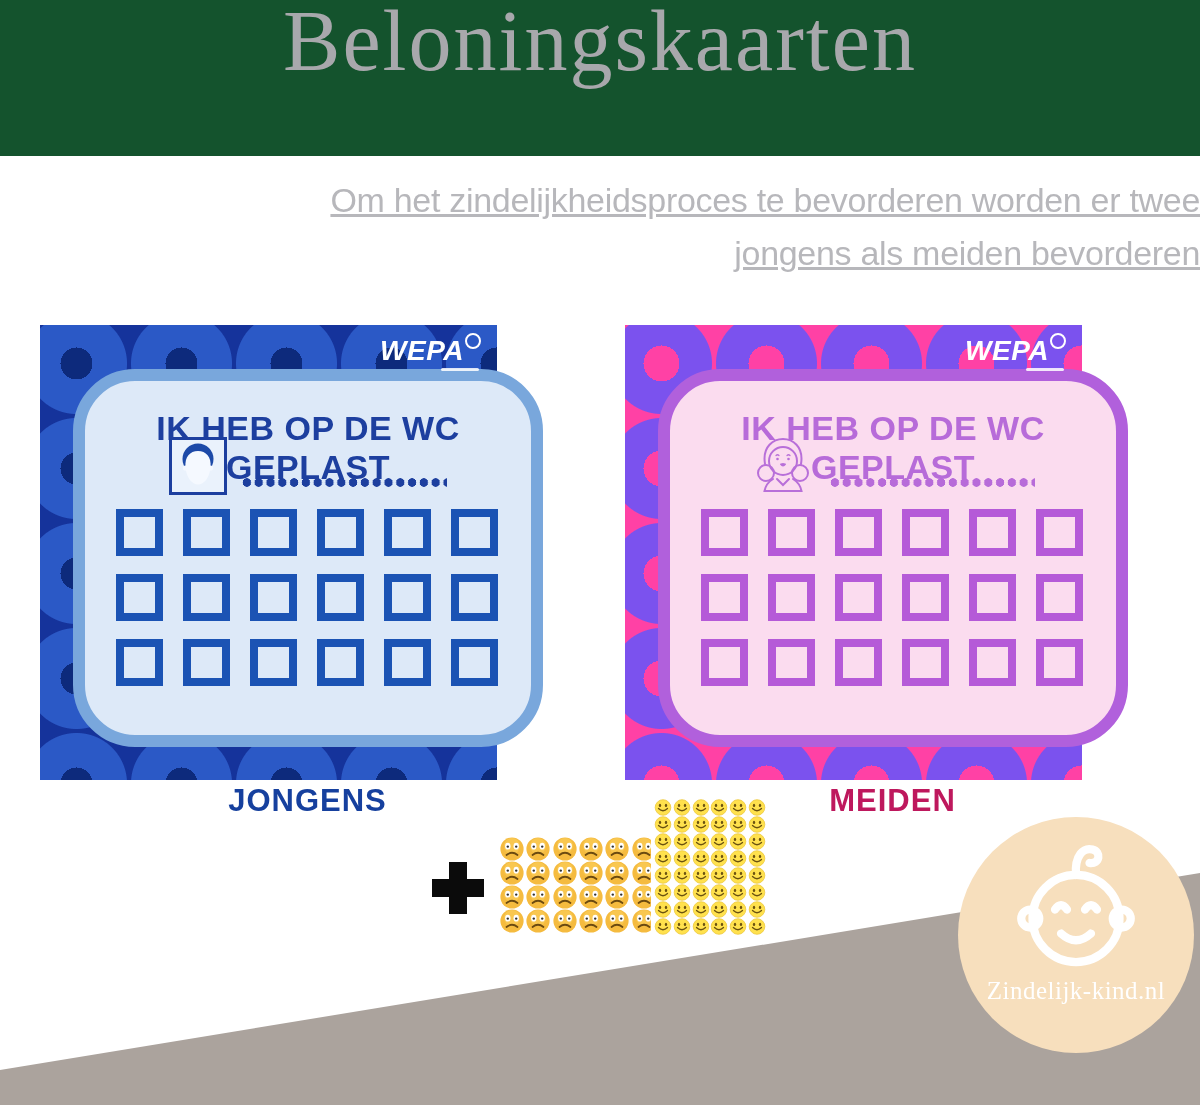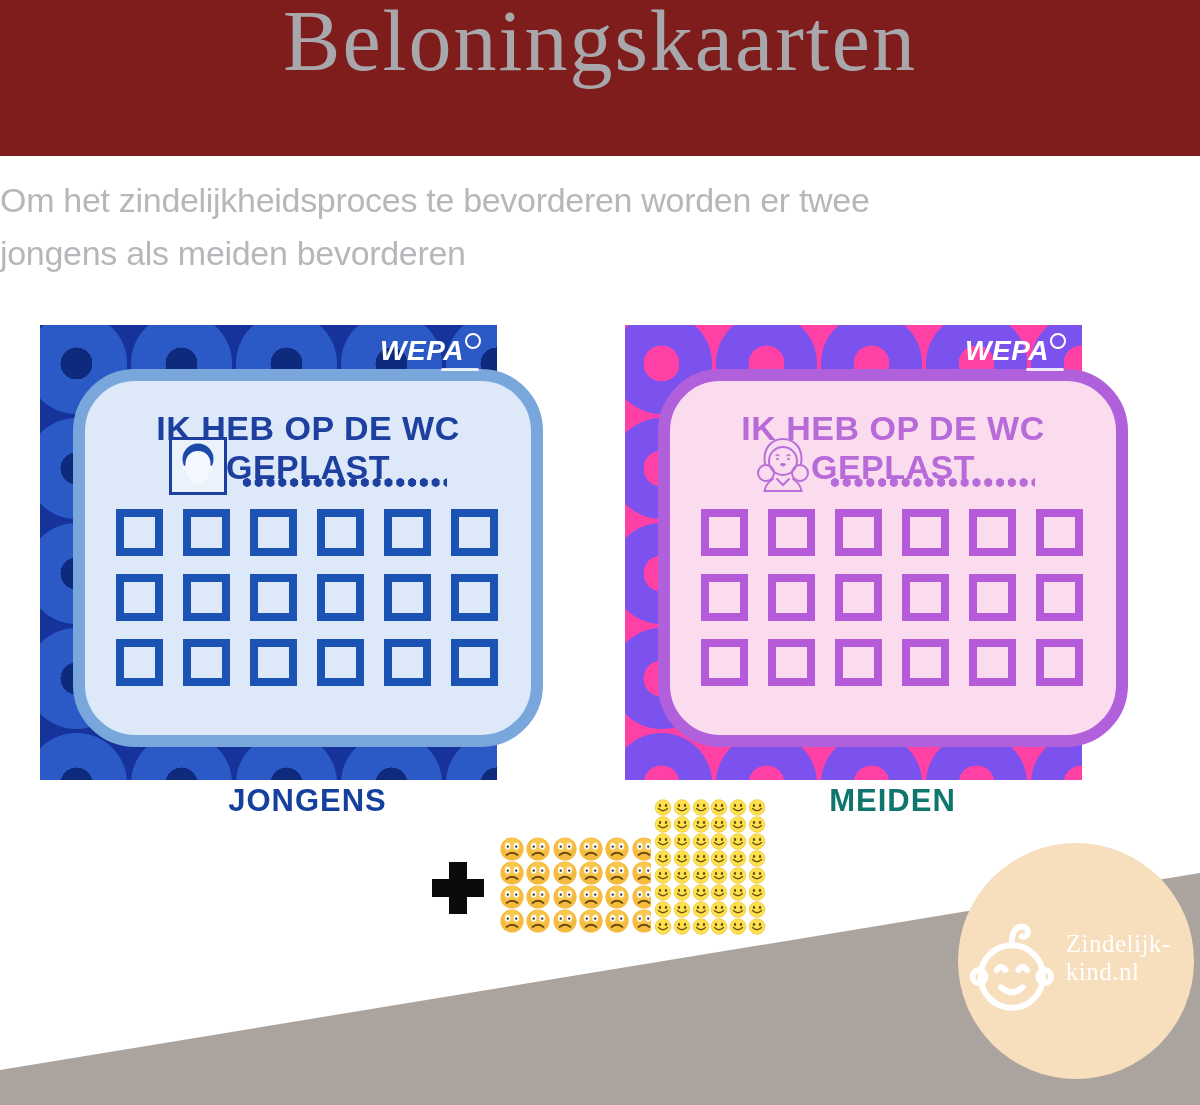--- a/index.html
+++ b/index.html
@@ -3,26 +3,26 @@
 <meta charset="utf-8">
 <title>Beloningskaarten</title>
 <style>
   html,body{margin:0;padding:0;}
   body{
     width:1200px;height:1105px;position:relative;overflow:hidden;
     background:#ffffff;font-family:"Liberation Sans",sans-serif;
   }
   
   .banner{position:absolute;left:0;top:0;width:1200px;height:156px;
-    background:#7f1d1d;display:flex;justify-content:center;align-items:flex-start;}
+    background:#14532d;display:flex;justify-content:center;align-items:flex-start;}
   .banner h1{margin:0;margin-top:-4px;font-family:"Liberation Serif",serif;
     font-weight:400;font-size:86px;line-height:1.05;color:#a8a8ac;letter-spacing:2px;}
   
-  .intro{position:absolute;left:0;top:174px;width:1200px;text-align:left;
-    color:#b7b7bb;font-size:34px;line-height:53px;letter-spacing:-0.3px;}
+  .intro{position:absolute;left:0;top:174px;width:1200px;text-align:right;
+    color:#b7b7bb;font-size:34px;line-height:53px;letter-spacing:-0.3px;text-decoration:underline;}
   .intro p{margin:0;}
   
   .card{position:absolute;top:325px;width:457px;height:455px;}
   .card.blue{left:40px;background-color:#15339b;
     background-image:radial-gradient(circle,#0d2a7c 0 16px,#2b59c6 16px 50px,transparent 51px);
     background-size:105px 105px;background-position:-16px -14px;}
   .card.pink{left:625px;background-color:#ff41a5;
     background-image:radial-gradient(circle,#ff41a5 0 18px,#7b52ee 18px 50px,transparent 51px);
     background-size:105px 105px;background-position:-16px -14px;}
   .wepa{position:absolute;top:10px;right:16px;text-align:right;color:#fff;z-index:3;}
@@ -50,38 +50,38 @@
   .pink .dotline{background-image:radial-gradient(circle,#b76bd9 0 4px,transparent 4.5px);}
   .grid{position:absolute;left:31px;top:128px;display:grid;
     grid-template-columns:repeat(6,47px);grid-auto-rows:47px;column-gap:20px;row-gap:18px;}
   .cell{box-sizing:border-box;border:8px solid;}
   .blue .cell{border-color:#1b53b4;}
   .pink .cell{border-color:#b55ad8;}
   
   .card-label{position:absolute;top:783px;width:535px;text-align:center;
     font-size:31px;font-weight:700;letter-spacing:1px;}
   .card-label.jongens{left:40px;color:#16409e;}
-  .card-label.meiden{left:625px;color:#0f766e;}
+  .card-label.meiden{left:625px;color:#be185d;}
   
   .plus{position:absolute;left:432px;top:862px;width:52px;height:52px;}
   .plus::before,.plus::after{content:"";position:absolute;background:#0b0b0b;}
   .plus::before{left:0;top:17px;width:52px;height:18px;}
   .plus::after{left:17px;top:0;width:18px;height:52px;}
   .sad-sheet{position:absolute;left:499px;top:837px;width:158px;height:97px;background:#fff;
     display:grid;grid-template-columns:repeat(6,1fr);grid-auto-rows:24px;align-items:center;justify-items:center;}
   .sad-sheet svg{display:block;width:26px;height:24px;}
   .happy-sheet{position:absolute;left:651px;top:796px;width:118px;height:142px;background:#fff;
     box-sizing:border-box;padding:3px;display:grid;grid-template-columns:repeat(6,1fr);
     grid-auto-rows:17px;align-items:center;justify-items:center;}
   .happy-sheet svg{display:block;width:18px;height:17px;}
   
   .diagonal{position:absolute;left:0;top:860px;width:1200px;height:245px;background:#aba39d;
     clip-path:polygon(0 85.7%,100% 5.3%,100% 100%,0 100%);}
-  .logo-circle{position:absolute;left:958px;top:843px;width:236px;height:236px;border-radius:50%;
-    background:#f7dfbd;display:flex;flex-direction:row;align-items:center;z-index:5;}
+  .logo-circle{position:absolute;left:958px;top:817px;width:236px;height:236px;border-radius:50%;
+    background:#f7dfbd;display:flex;flex-direction:column;align-items:center;z-index:5;}
   .logo-circle svg{margin-top:16px;}
   .brand-name{margin-top:-6px;font-family:"Liberation Serif",serif;font-size:25px;
     color:#ffffff;letter-spacing:0.5px;}
 </style>
 </head>
 <body>
 
 <header class="banner">
   <h1>Beloningskaarten</h1>
 </header>

